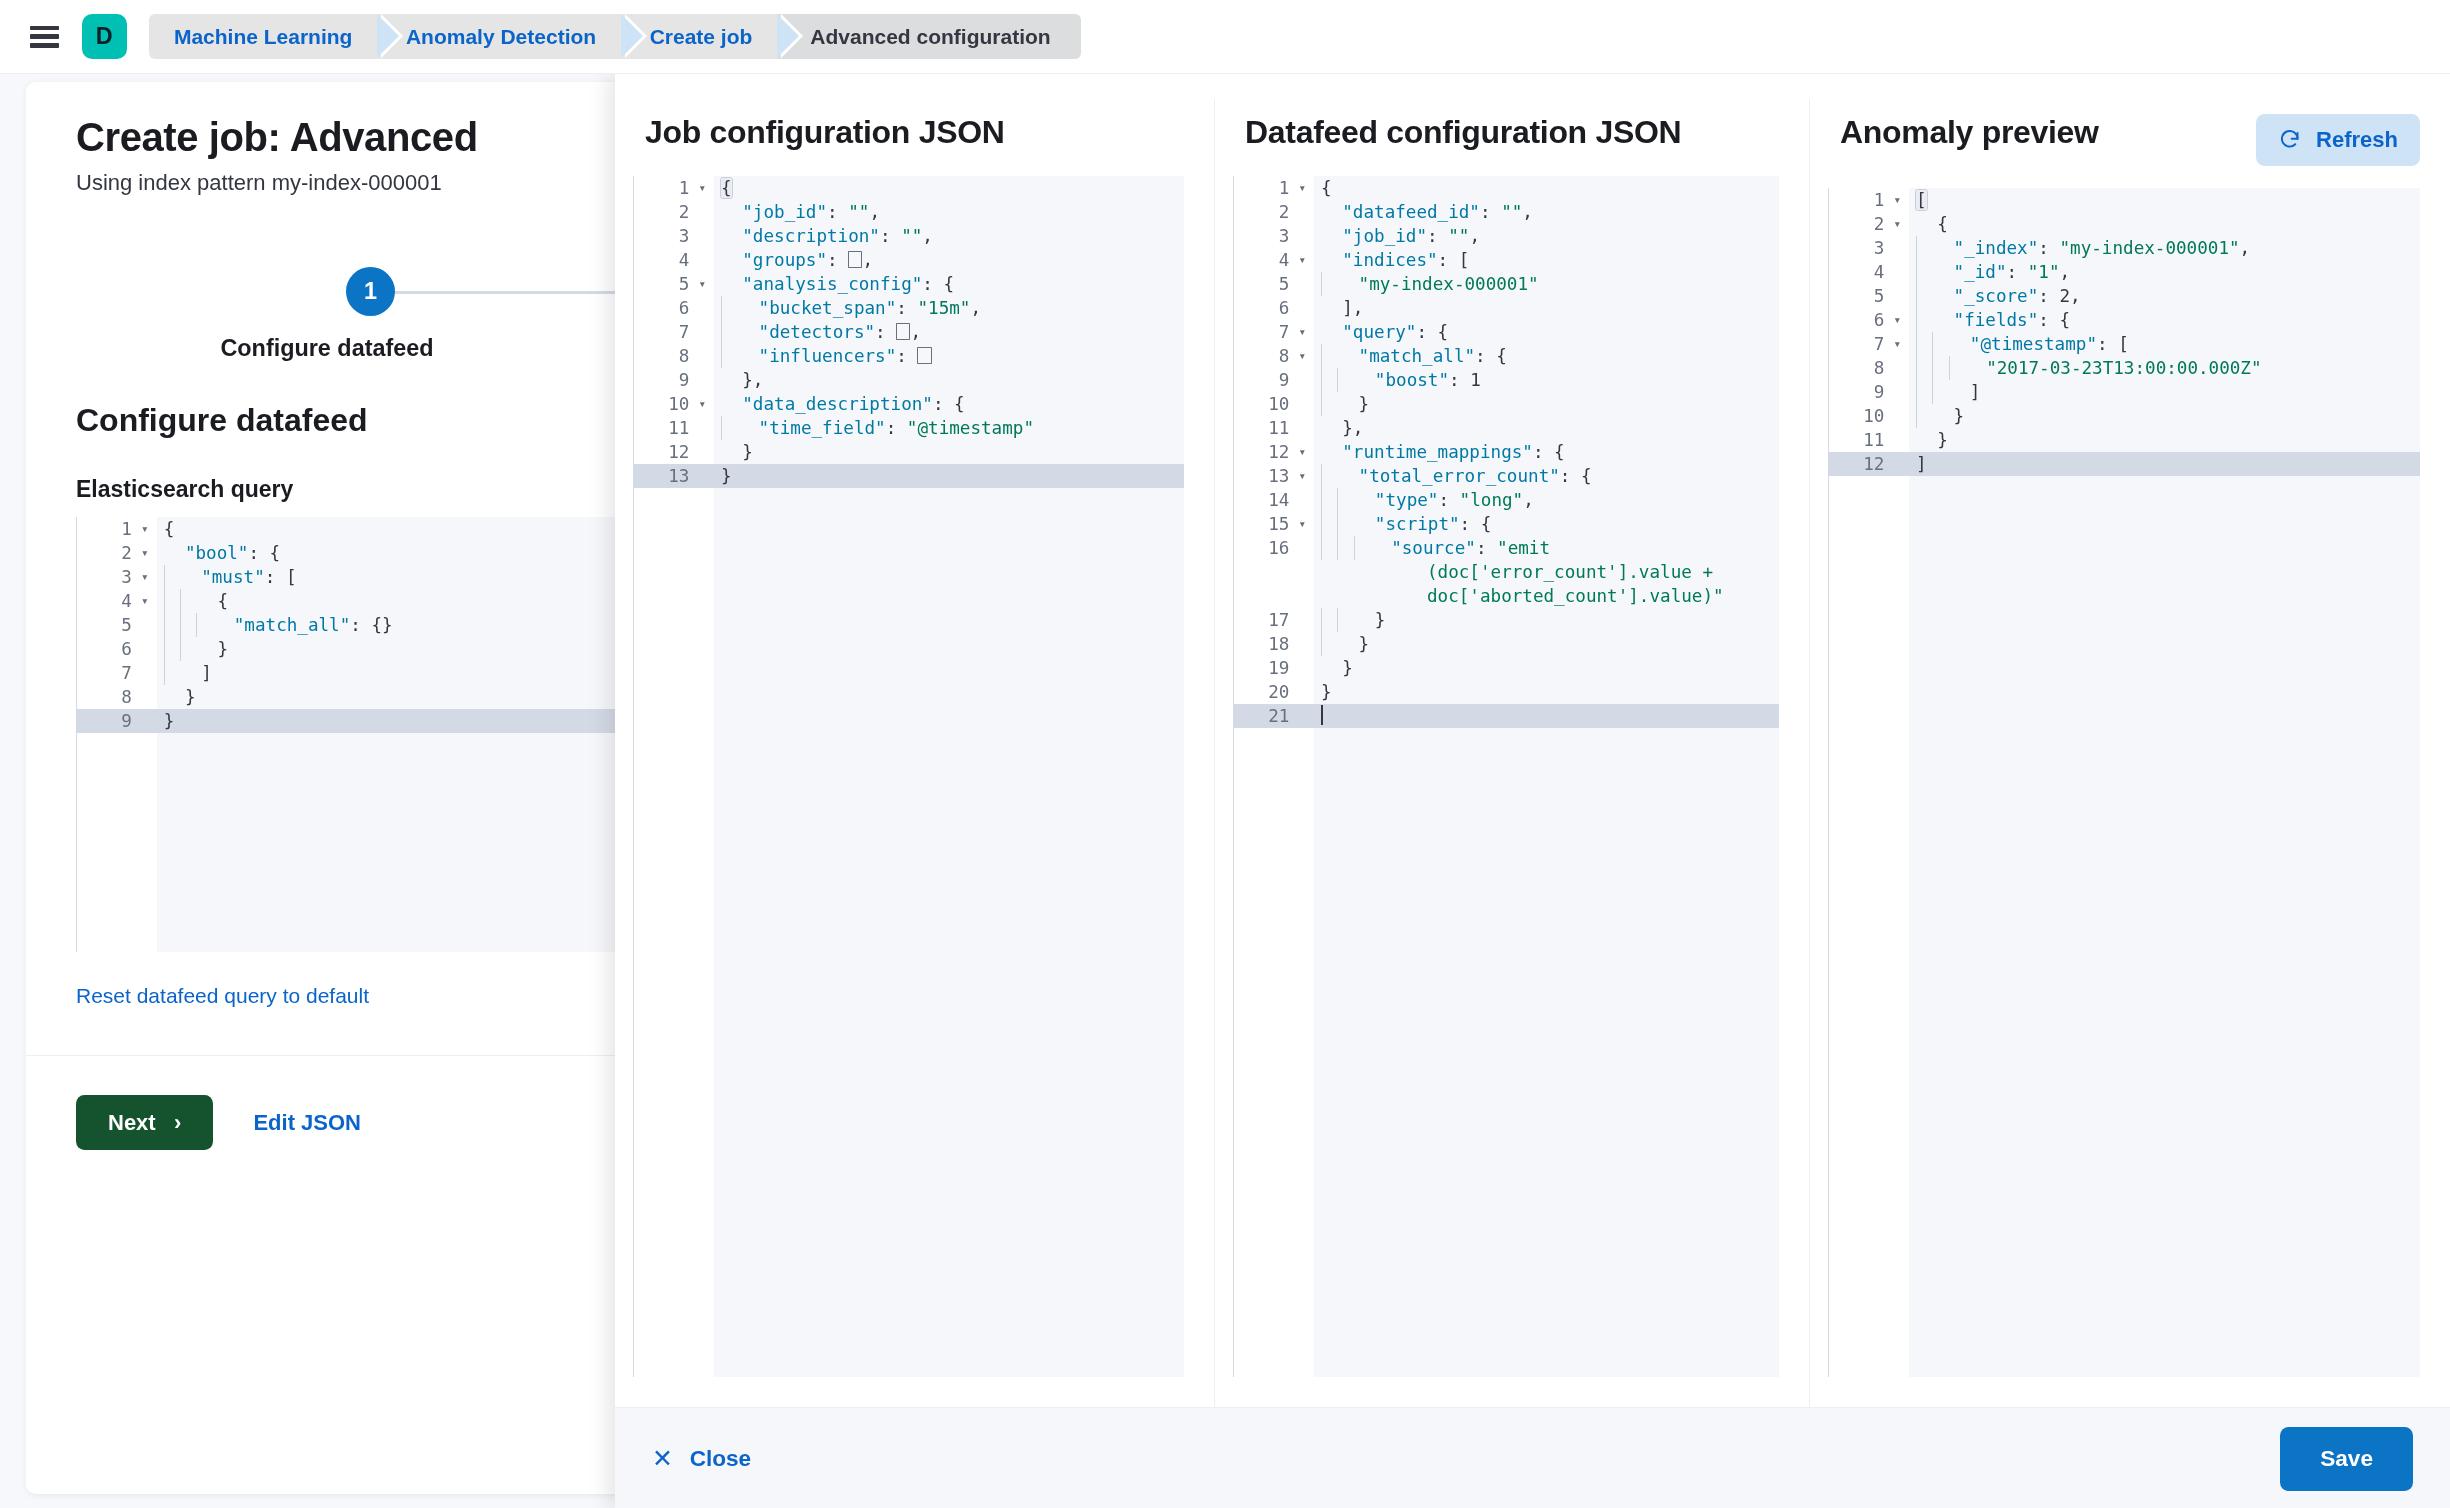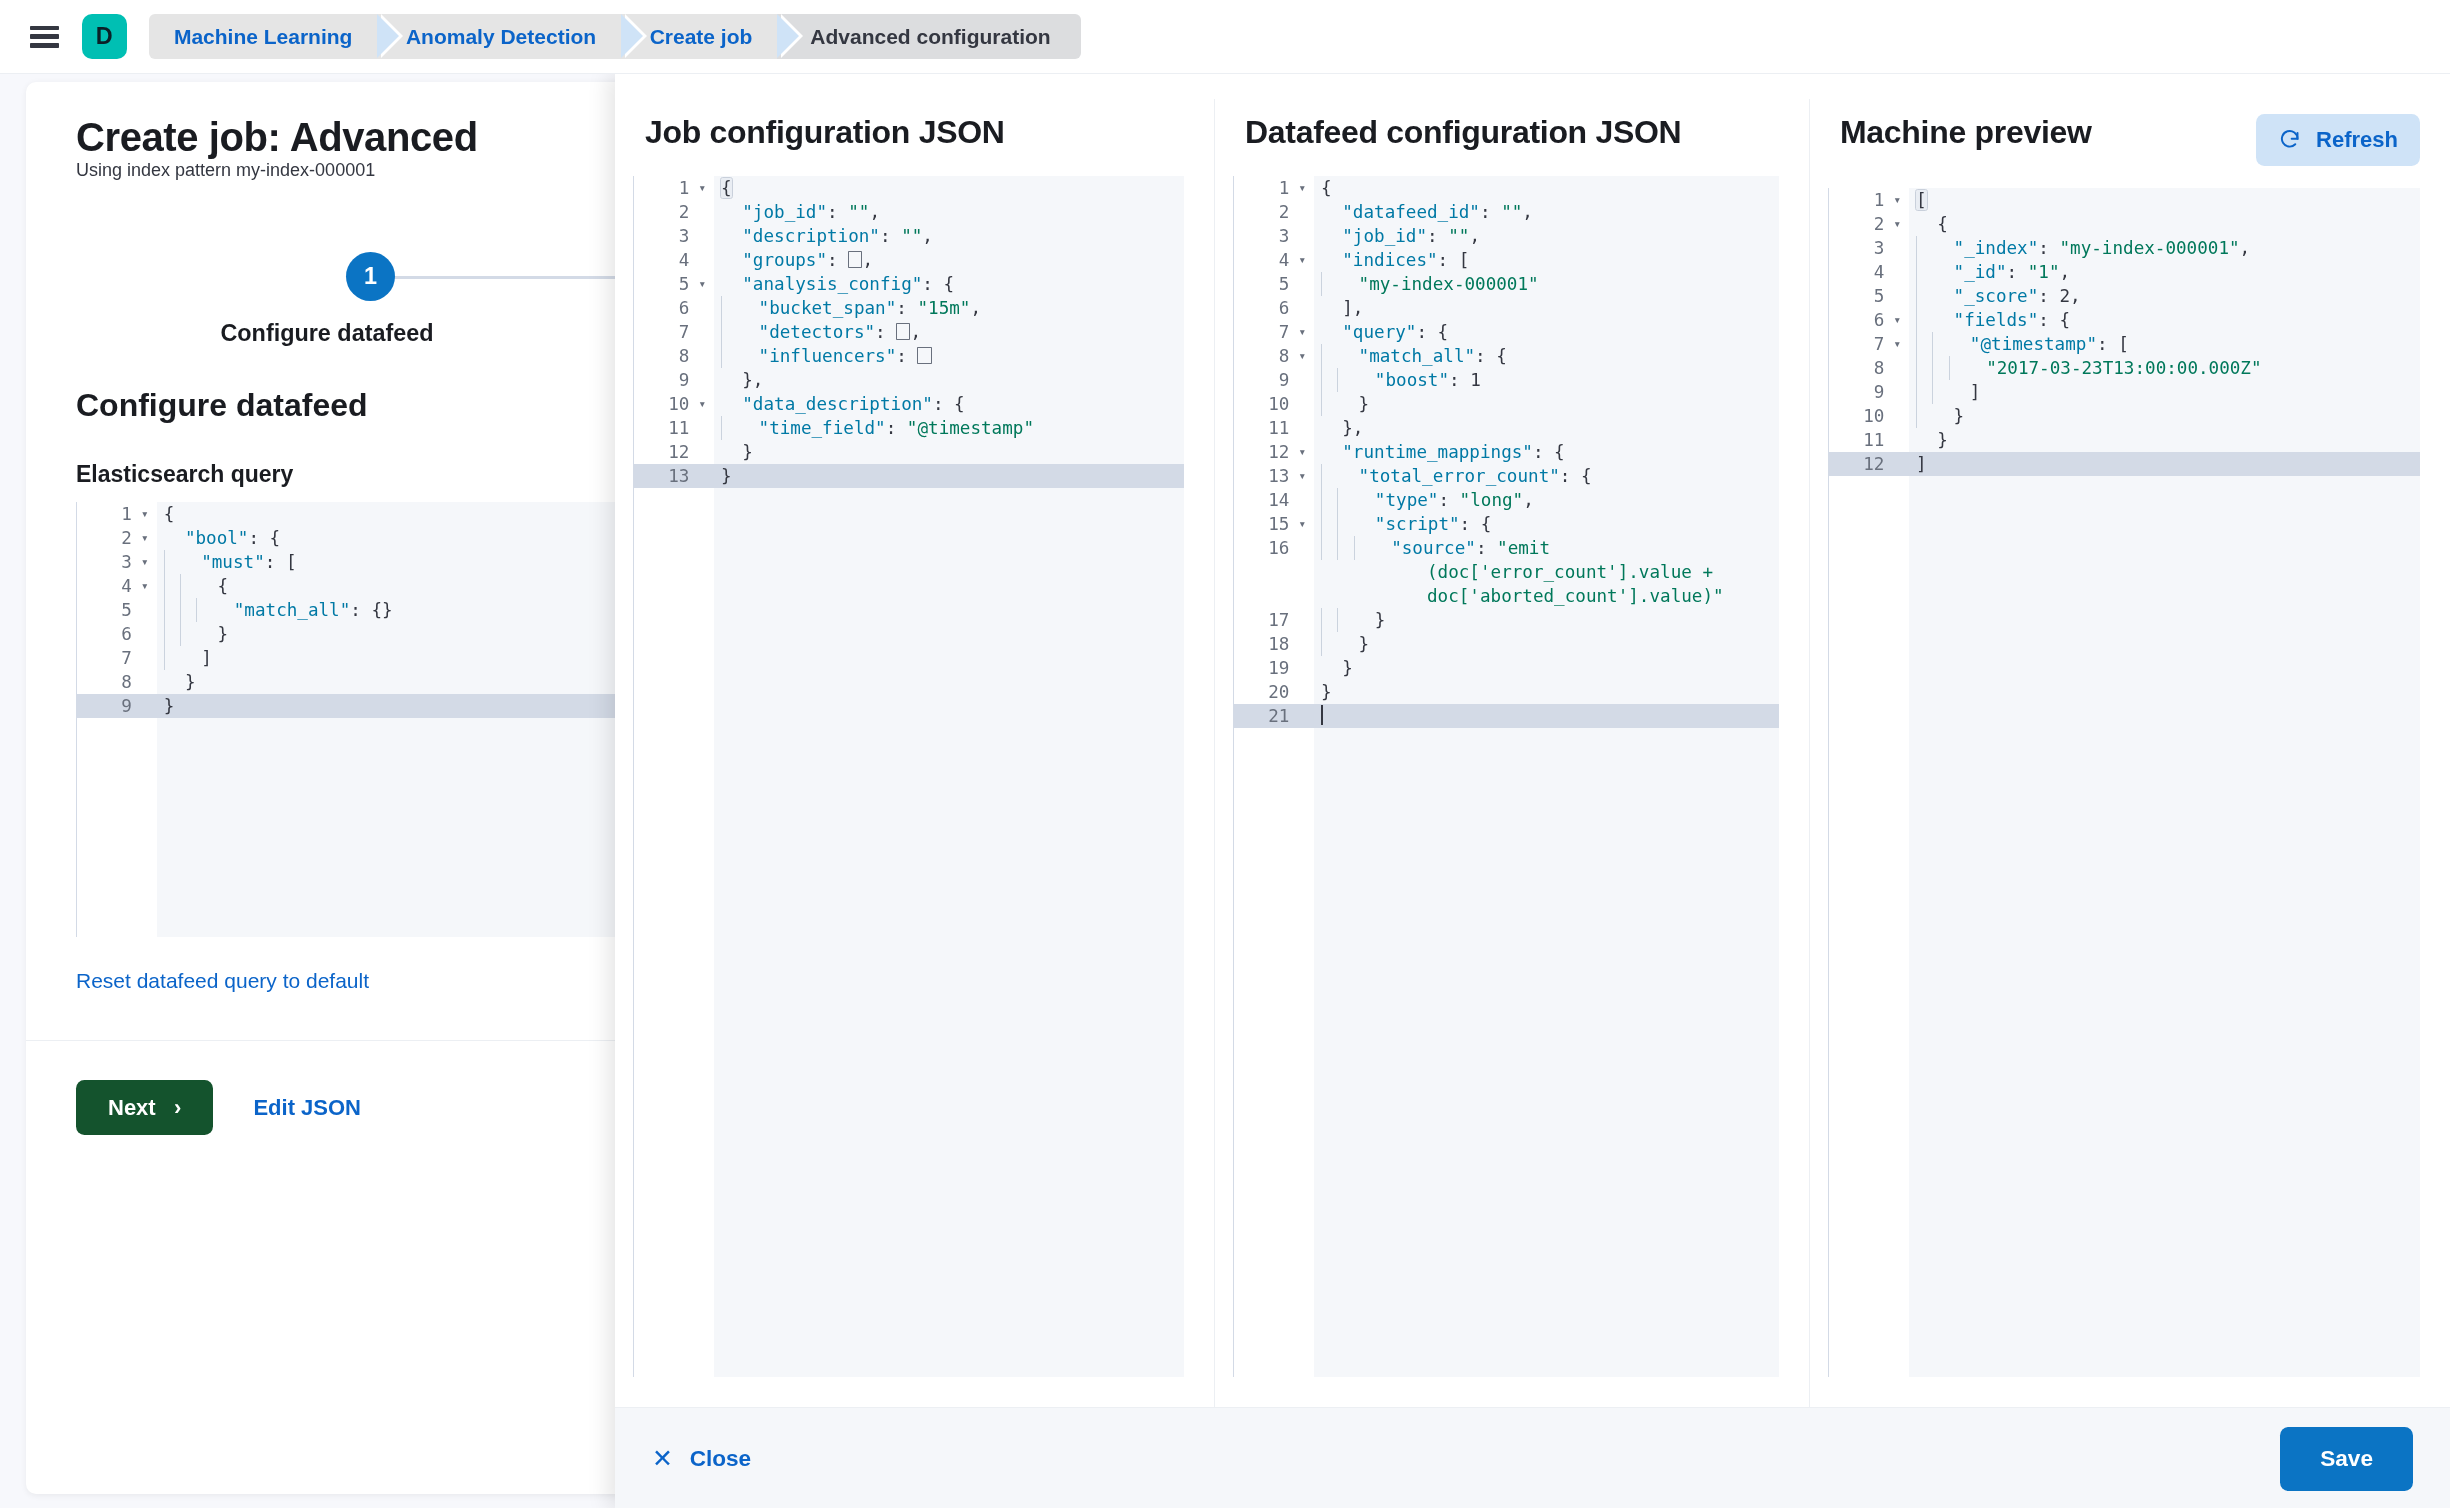--- a/index.html
+++ b/index.html
@@ -67,21 +67,21 @@
   #page-card {
     position: absolute; left: 26px; top: 82px;
     width: 837px; height: 1412px;
     background: #ffffff;
     border-radius: 10px;
     box-shadow: 0 1.7px 6.7px rgba(0,0,0,.06);
     overflow: hidden;
   }
   #page-inner { padding: 33px 50px 0 50px; }
   #page-title { font-size: 40px; font-weight: 700; color: #1a1c21; letter-spacing: -0.4px; }
-  #page-subtitle { font-size: 18px; color: #343741; }
+  #page-subtitle { font-size: 22px; color: #343741; margin-top: 10px; }
 
   
   #stepper { margin-top: 71px; position: relative; height: 50px; }
   #step-line {
     position: absolute; left: 300px; top: 24px; right: -251px; height: 3.3px;
     background: #d3dae6;
   }
   #step-circle {
     position: absolute; left: 270px; top: 0;
     width: 49px; height: 49px; border-radius: 50%;
@@ -601,21 +601,21 @@
                 <span class="fold hide">▾</span>
               </div>
               <div class="src"><span class="cursorbar"></span></div>
             </div>
           </div>
       </div>
     </div>
 
     <div class="jcol" id="col-preview">
       <div class="jcol-head">
-        <div class="jcol-title">Machine preview</div>
+        <div class="jcol-title">Anomaly preview</div>
         <button id="refresh-btn">
           <svg width="23.4" height="23.4" viewBox="0 0 24 24" fill="none" stroke="#0b64c9" stroke-width="2" stroke-linecap="round">
             <path d="M20 11a8 8 0 1 0-2.3 5.7"></path>
             <polyline points="20 5 20 11 14 11"></polyline>
           </svg>
           <span>Refresh</span>
         </button>
       </div>
       <div class="jcol-editor editor">
         <div class="gutterbg"></div>

